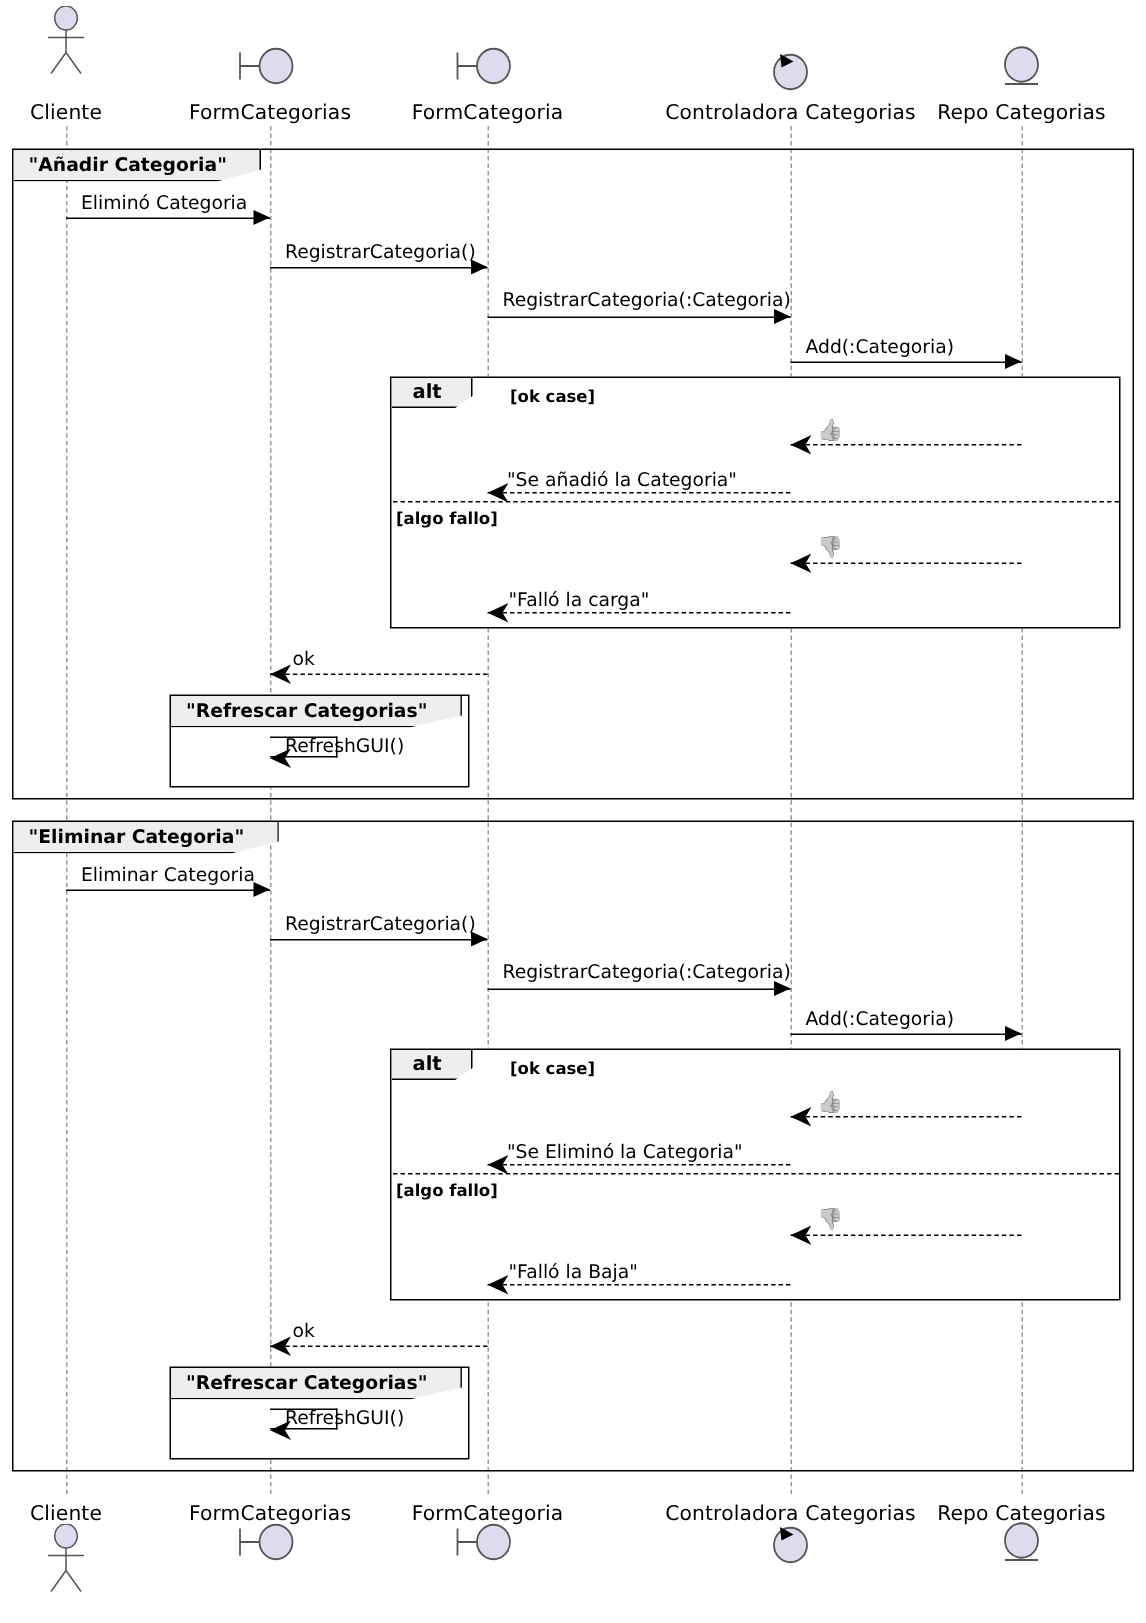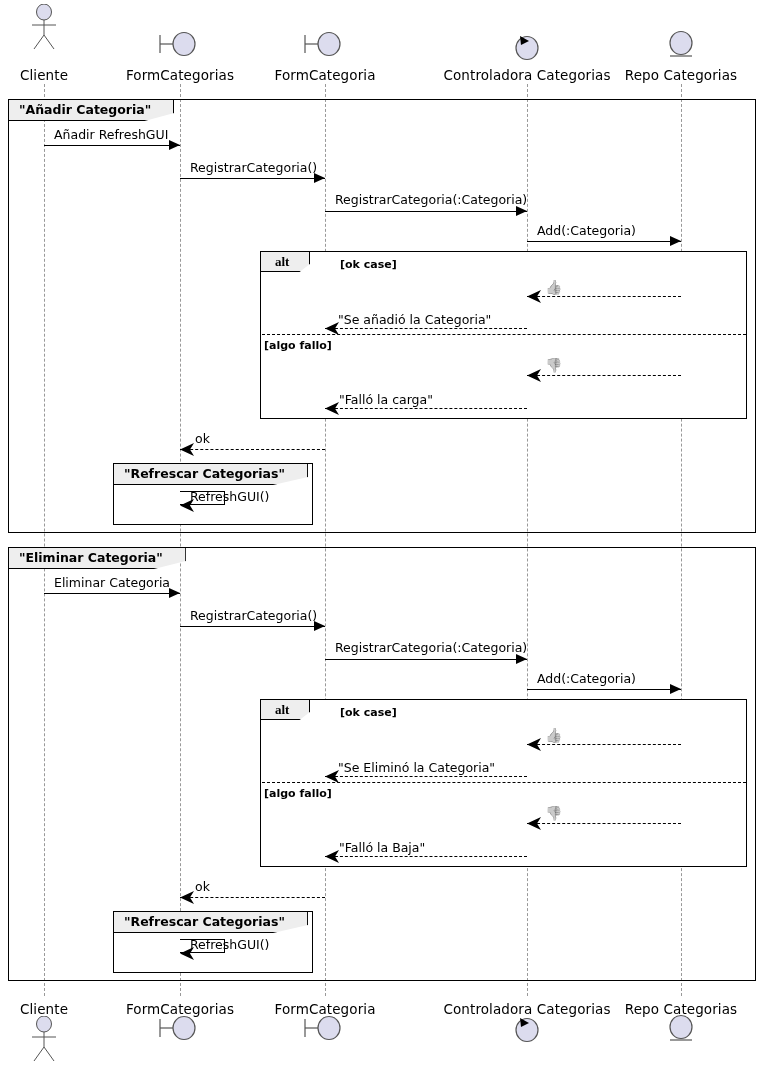--- a/index.html
+++ b/index.html
@@ -50,21 +50,20 @@
     color: #000;
     padding: 3px 22px 3px 10px;
     line-height: 14px;
     clip-path: polygon(0 0, 100% 0, 100% 62%, 82% 100%, 0 100%);
   }
   
   .altbox {
     position: absolute;
     border: 1.5px solid #000;
     background: transparent;
-    font-family: Liberation Serif, serif;
   }
   .alt-label {
     position: absolute;
     top: 0; left: 0;
     background: #EEEEEE;
     border-right: 1.5px solid #000;
     border-bottom: 1.5px solid #000;
     font-size: 13px;
     font-weight: bold;
     color: #000;
@@ -213,21 +212,21 @@
     <div class="alt-divider" style="left: 261.5px; top: 334px; width: 484px;"></div>
     <div class="guard" style="left: 264px; top: 339px;">[algo fallo]</div>
     <div class="altbox" style="left: 260px; top: 699px; width: 487px; height: 168px; background: rgb(255, 255, 255);">
       <div class="alt-label">alt</div>
     </div>
     <div class="guard" style="left: 340px; top: 706px;">[ok case]</div>
     <div class="alt-divider" style="left: 261.5px; top: 782px; width: 484px;"></div>
     <div class="guard" style="left: 264px; top: 787px;">[algo fallo]</div>
     <div class="msg-line" style="left: 44px; top: 145px; width: 136px;"></div>
     <div class="arrowhead arrow-right" style="left: 169px; top: 140px;"></div>
-    <div class="msg-label" style="left: 54px; top: 127px;">Añadir RefreshGUI</div>
+    <div class="msg-label" style="left: 54px; top: 127px;">Eliminó Categoria</div>
     <div class="msg-line" style="left: 180px; top: 178px; width: 145px;"></div>
     <div class="arrowhead arrow-right" style="left: 314px; top: 173px;"></div>
     <div class="msg-label" style="left: 190px; top: 160px;">RegistrarCategoria()</div>
     <div class="msg-line" style="left: 325px; top: 211px; width: 202px;"></div>
     <div class="arrowhead arrow-right" style="left: 516px; top: 206px;"></div>
     <div class="msg-label" style="left: 335px; top: 192px;">RegistrarCategoria(:Categoria)</div>
     <div class="msg-line" style="left: 527px; top: 241px; width: 154px;"></div>
     <div class="arrowhead arrow-right" style="left: 670px; top: 236px;"></div>
     <div class="msg-label" style="left: 537px; top: 223px;">Add(:Categoria)</div>
     <div class="msg-line dashed" style="left: 527px; top: 296px; width: 154px;"></div>

